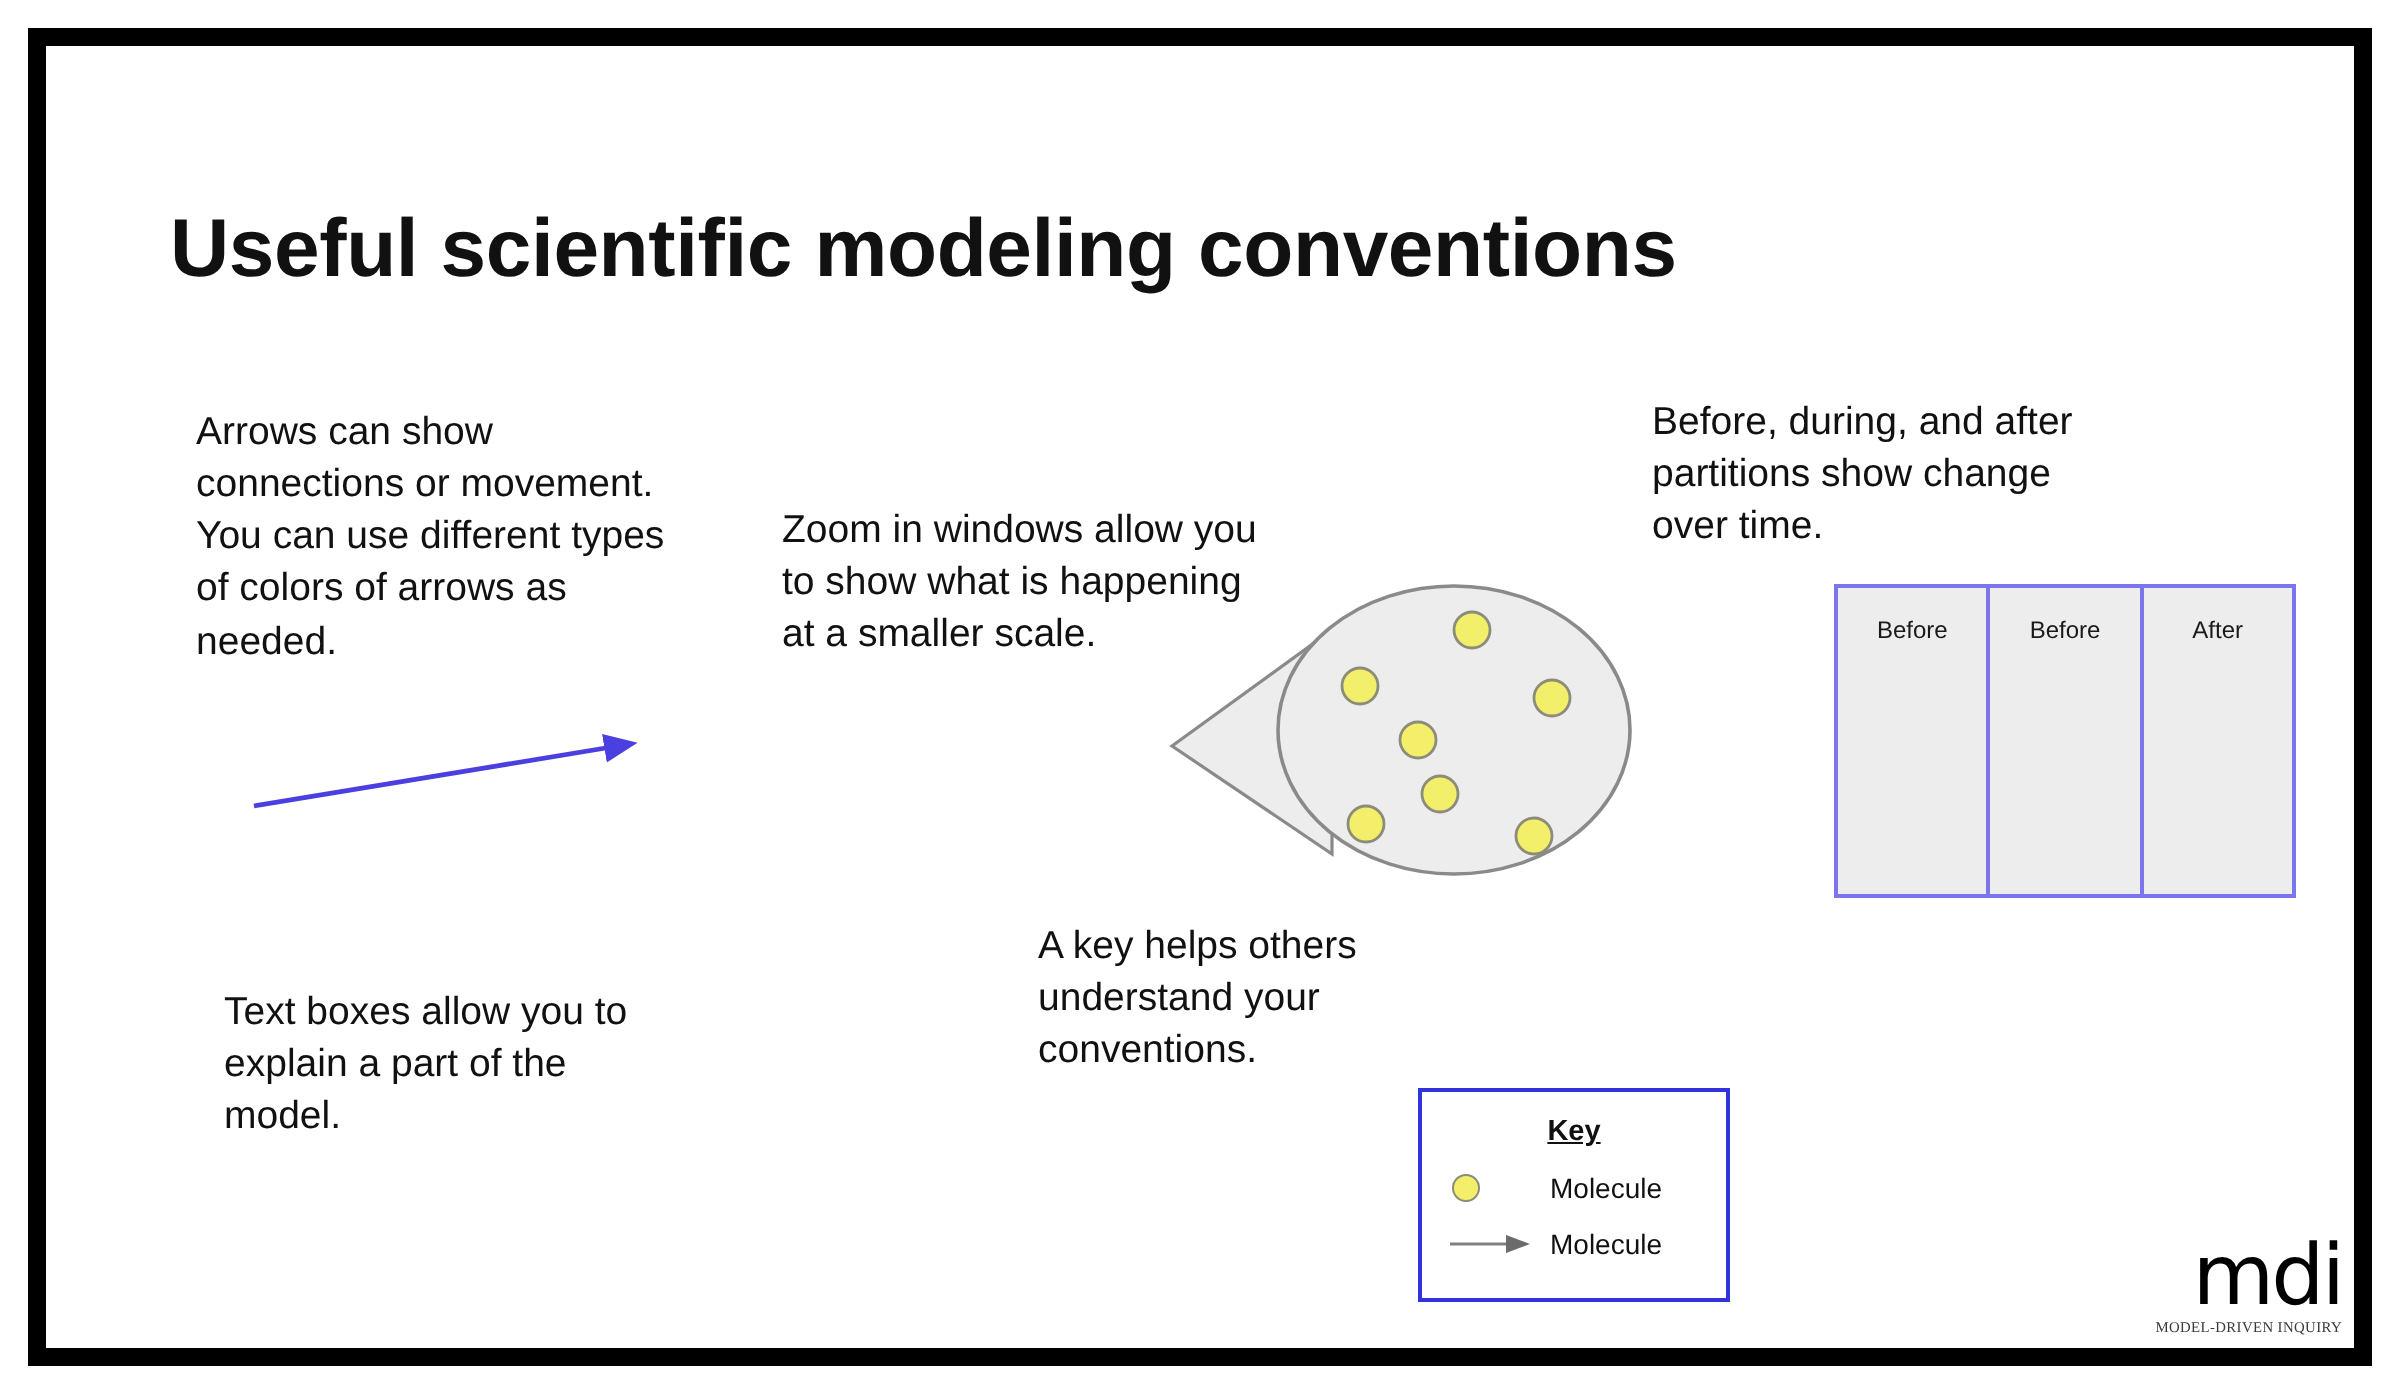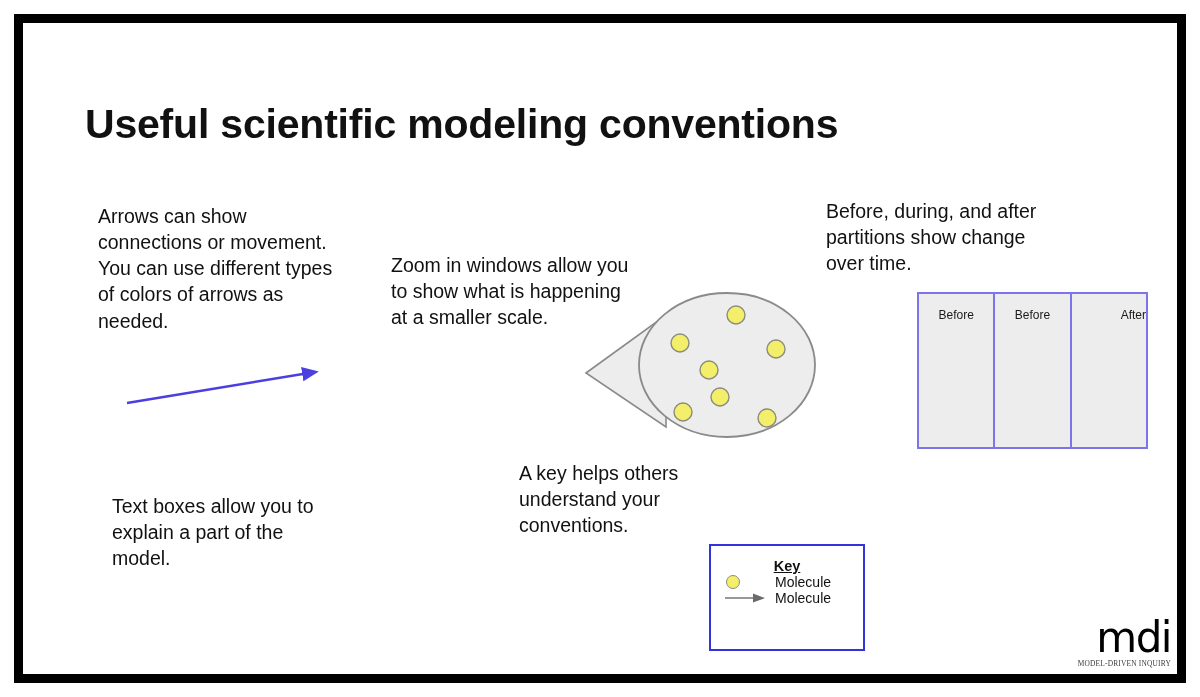--- a/index.html
+++ b/index.html
@@ -93,21 +93,21 @@
     background: #ededed;
   }
   .partition-cell {
     flex: 1 1 0;
     box-sizing: border-box;
     border-right: 2px solid #7b74ea;
     padding-top: 14px;
     text-align: center;
     background: #ededed;
   }
-  .partition-cell:last-child { border-right: none; text-align: right; }
+  .partition-cell:last-child { border-right: none; }
   .partition-label {
     font-size: 12px;
     color: #1a1a1a;
   }
 
   
   #annotation-box {
     position: absolute;
     left: 293px;
     top: 489px;
@@ -143,20 +143,21 @@
     text-align: center;
     font-size: 14.5px;
     font-weight: bold;
     color: #111111;
     text-decoration: underline;
     margin-top: 12px;
   }
   .key-row {
     display: flex;
     align-items: center;
+    margin-top: 12px;
     padding-left: 12px;
   }
   .key-symbol {
     width: 52px;
     display: flex;
     align-items: center;
     justify-content: flex-start;
   }
   .key-label {
     font-size: 14px;

